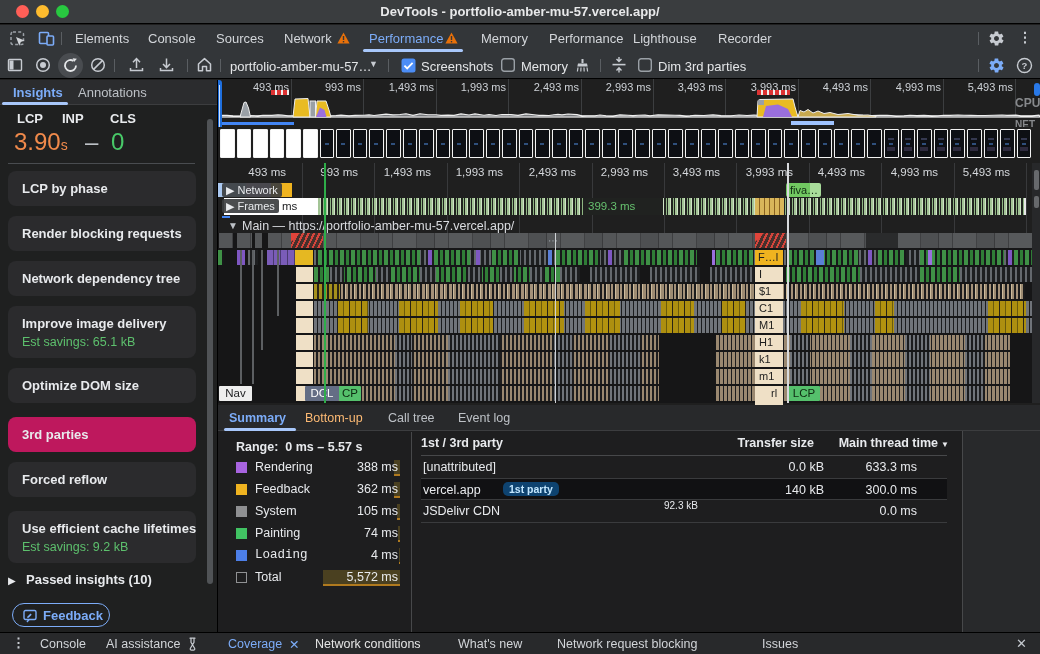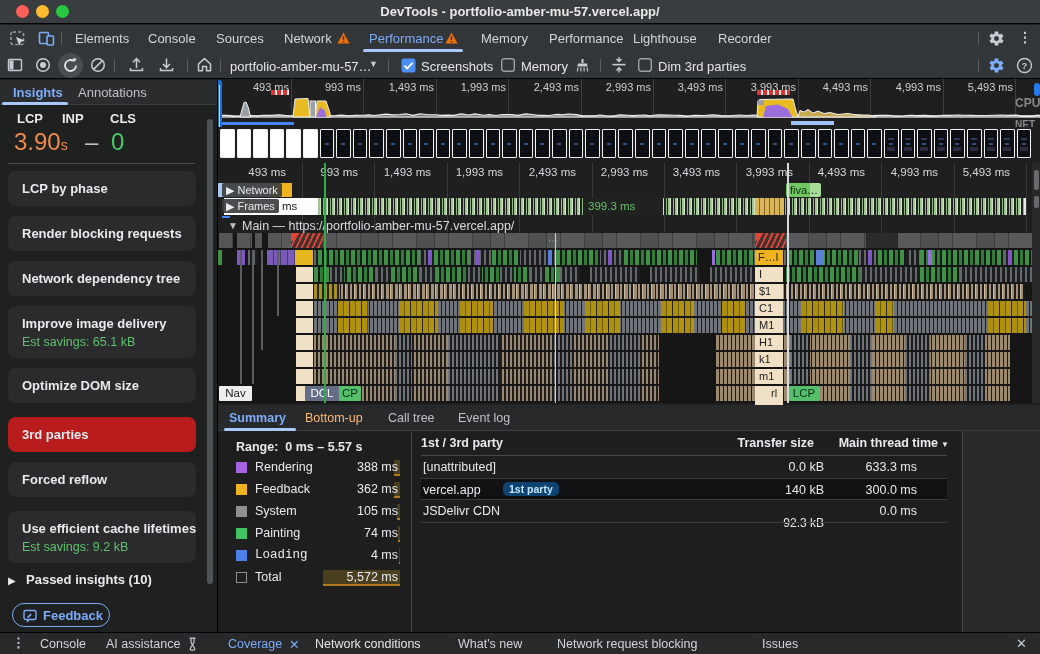--- a/index.html
+++ b/index.html
@@ -150,21 +150,21 @@
       <div class="abs" style="left:8px;top:181px;width:188px;height:35px;background:#2b2b2d;border-radius:8px;">
         <div class="abs" style="left:14px;top:10px;font-size:13px;font-weight:bold;color:#e8eaed;white-space:nowrap;">Network dependency tree</div>
       </div>
       <div class="abs" style="left:8px;top:226px;width:188px;height:52px;background:#2b2b2d;border-radius:8px;">
         <div class="abs" style="left:14px;top:10px;font-size:13px;font-weight:bold;color:#e8eaed;white-space:nowrap;">Improve image delivery</div>
         <div class="abs" style="left:14px;top:29px;font-size:12.5px;color:#5dc06d;white-space:nowrap;">Est savings: 65.1 kB</div>
       </div>
       <div class="abs" style="left:8px;top:288px;width:188px;height:35px;background:#2b2b2d;border-radius:8px;">
         <div class="abs" style="left:14px;top:10px;font-size:13px;font-weight:bold;color:#e8eaed;white-space:nowrap;">Optimize DOM size</div>
       </div>
-      <div class="abs" style="left:8px;top:337px;width:188px;height:35px;background:#b91c1c;border-radius:8px;">
+      <div class="abs" style="left:8px;top:337px;width:188px;height:35px;background:#be185d;border-radius:8px;">
         <div class="abs" style="left:14px;top:10px;font-size:13px;font-weight:bold;color:#e8eaed;white-space:nowrap;">3rd parties</div>
       </div>
       <div class="abs" style="left:8px;top:382px;width:188px;height:35px;background:#2b2b2d;border-radius:8px;">
         <div class="abs" style="left:14px;top:10px;font-size:13px;font-weight:bold;color:#e8eaed;white-space:nowrap;">Forced reflow</div>
       </div>
       <div class="abs" style="left:8px;top:431px;width:188px;height:52px;background:#2b2b2d;border-radius:8px;">
         <div class="abs" style="left:14px;top:10px;font-size:13px;font-weight:bold;color:#e8eaed;white-space:nowrap;">Use efficient cache lifetimes</div>
         <div class="abs" style="left:14px;top:29px;font-size:12.5px;color:#5dc06d;white-space:nowrap;">Est savings: 9.2 kB</div>
       </div>
       <div class="abs" style="left:8px;top:495px;font-size:10px;color:#e8eaed;">▶</div>
@@ -614,21 +614,21 @@
         <div class="abs" style="left:357px;top:4px;width:139px;text-align:right;font-size:12.5px;color:#e8eaed;">633.3 ms</div>
       </div>
       <div class="abs" style="left:203px;top:73px;width:526px;height:22px;background:#111113;border-top:1px solid #3a3b3d;border-bottom:1px solid #3a3b3d;">
         <div class="abs" style="left:2px;top:4px;font-size:12.5px;color:#e8eaed;">vercel.app</div>
         <div class="abs" style="left:82px;top:3px;background:#0e4370;color:#c2e7ff;font-size:10.5px;font-weight:bold;padding:1px 6px;border-radius:5px;">1st party</div>
         <div class="abs" style="left:243px;top:4px;width:160px;text-align:right;font-size:12.5px;color:#e8eaed;">140 kB</div>
         <div class="abs" style="left:357px;top:4px;width:139px;text-align:right;font-size:12.5px;color:#e8eaed;">300.0 ms</div>
       </div>
       <div class="abs" style="left:203px;top:95px;width:526px;height:22px;">
         <div class="abs" style="left:2px;top:4px;font-size:12.5px;color:#e8eaed;">JSDelivr CDN</div>
-        <div class="abs" style="left:243px;top:16px;width:160px;text-align:right;font-size:12px;color:#e8eaed;">92.3 kB</div>
+        <div class="abs" style="left:243px;top:0;width:160px;text-align:left;font-size:10px;color:#e8eaed;">92.3 kB</div>
         <div class="abs" style="left:357px;top:4px;width:139px;text-align:right;font-size:12.5px;color:#e8eaed;">0.0 ms</div>
       </div>
       <div class="abs" style="left:203px;top:117px;width:526px;height:1px;background:#3a3b3d;"></div>
     </div>
     <div class="abs" style="left:0;top:632px;width:1040px;height:22px;background:#28292b;border-top:1px solid #000;">
       <div class="abs" style="left:12px;top:2px;color:#c7cbd1;font-size:13px;font-weight:bold;">⋮</div>
       <div class="abs" style="left:40px;top:4px;font-size:12.5px;color:#d2d5d9;">Console</div>
       <div class="abs" style="left:106px;top:4px;font-size:12.5px;color:#d2d5d9;">AI assistance</div>
       <div class="abs" style="left:228px;top:4px;font-size:12.5px;color:#7cacf8;">Coverage</div>
       <div class="abs" style="left:315px;top:4px;font-size:12.5px;color:#e5e5e5;">Network conditions</div>

